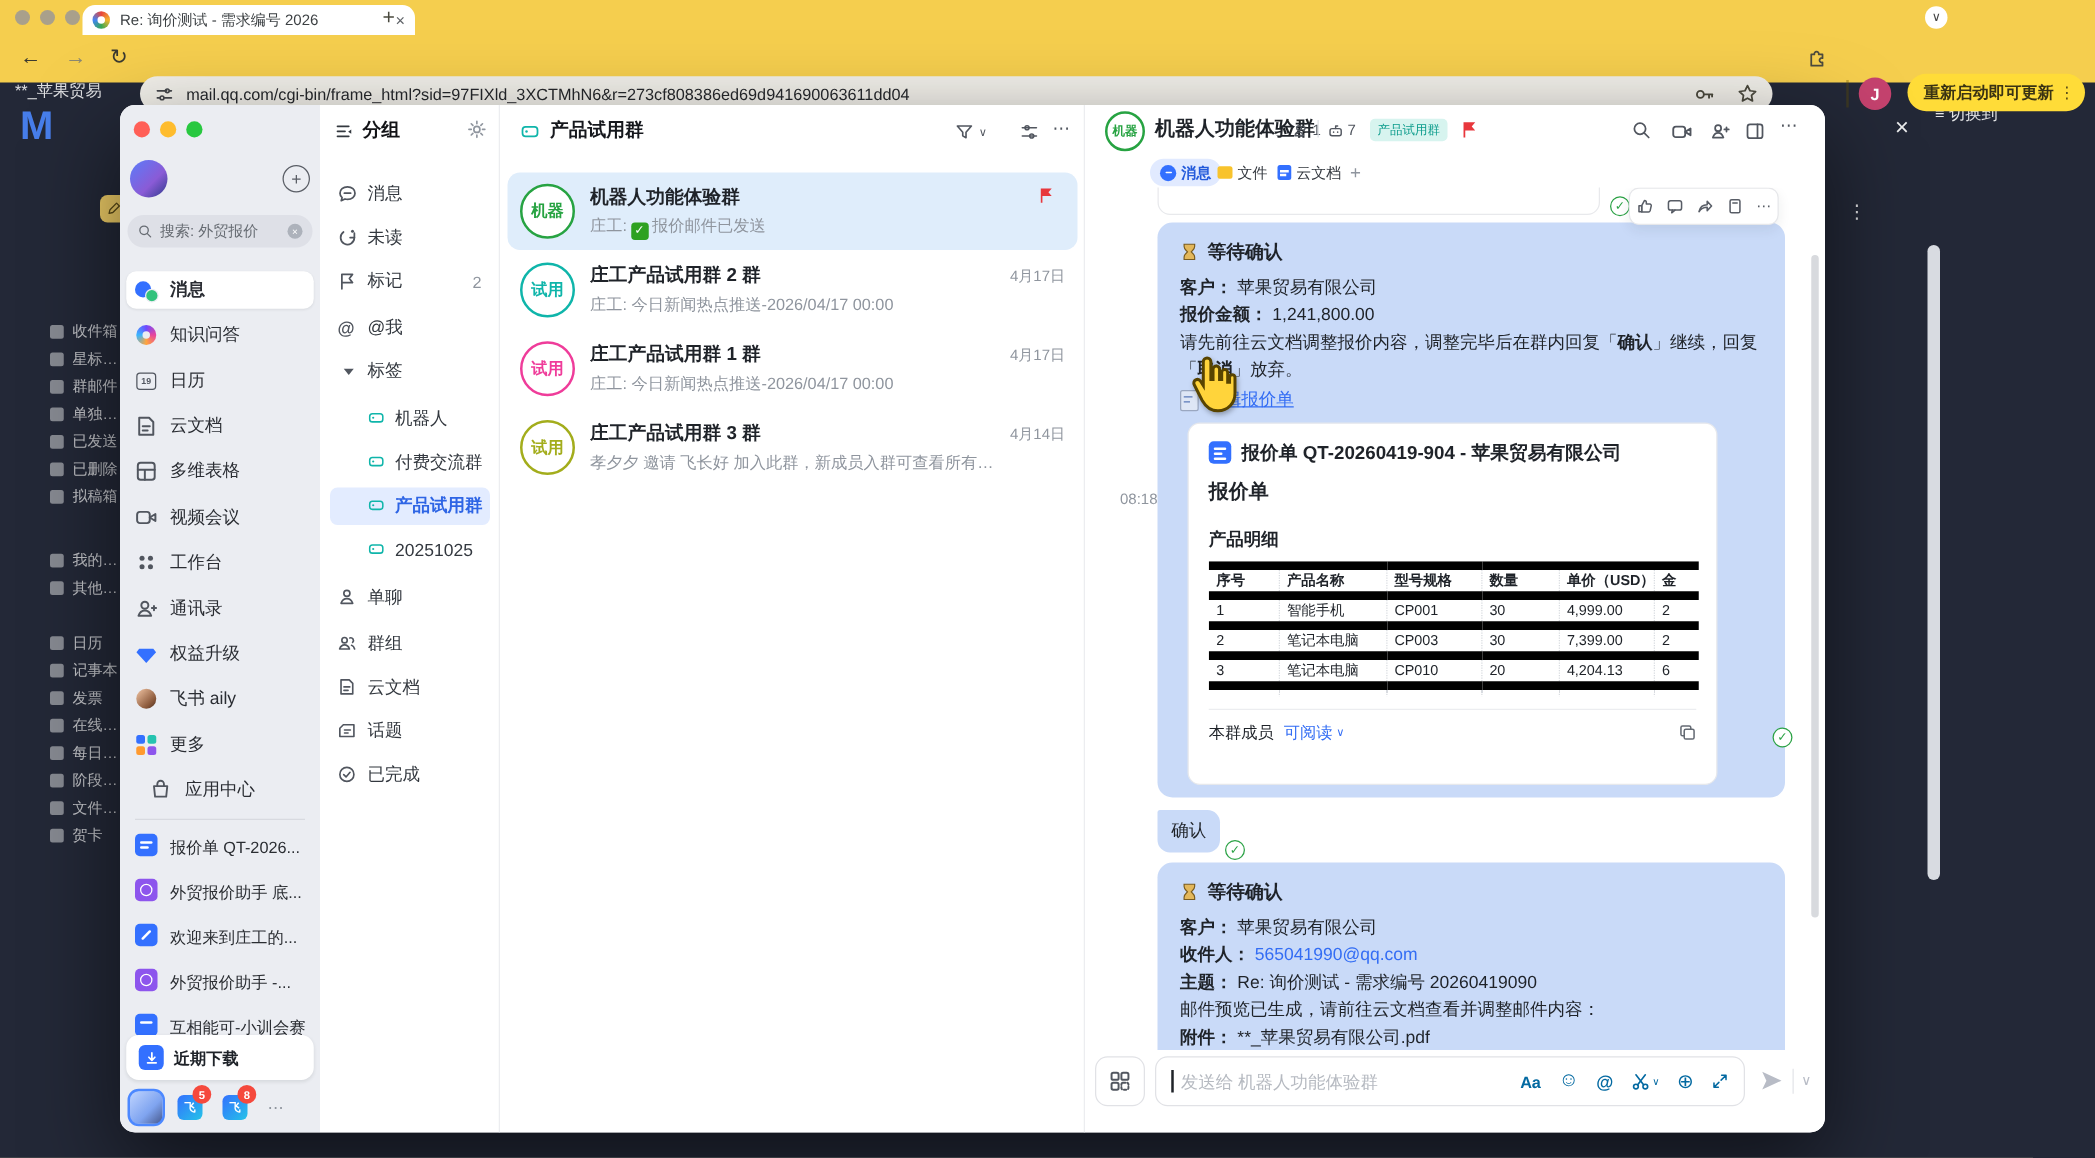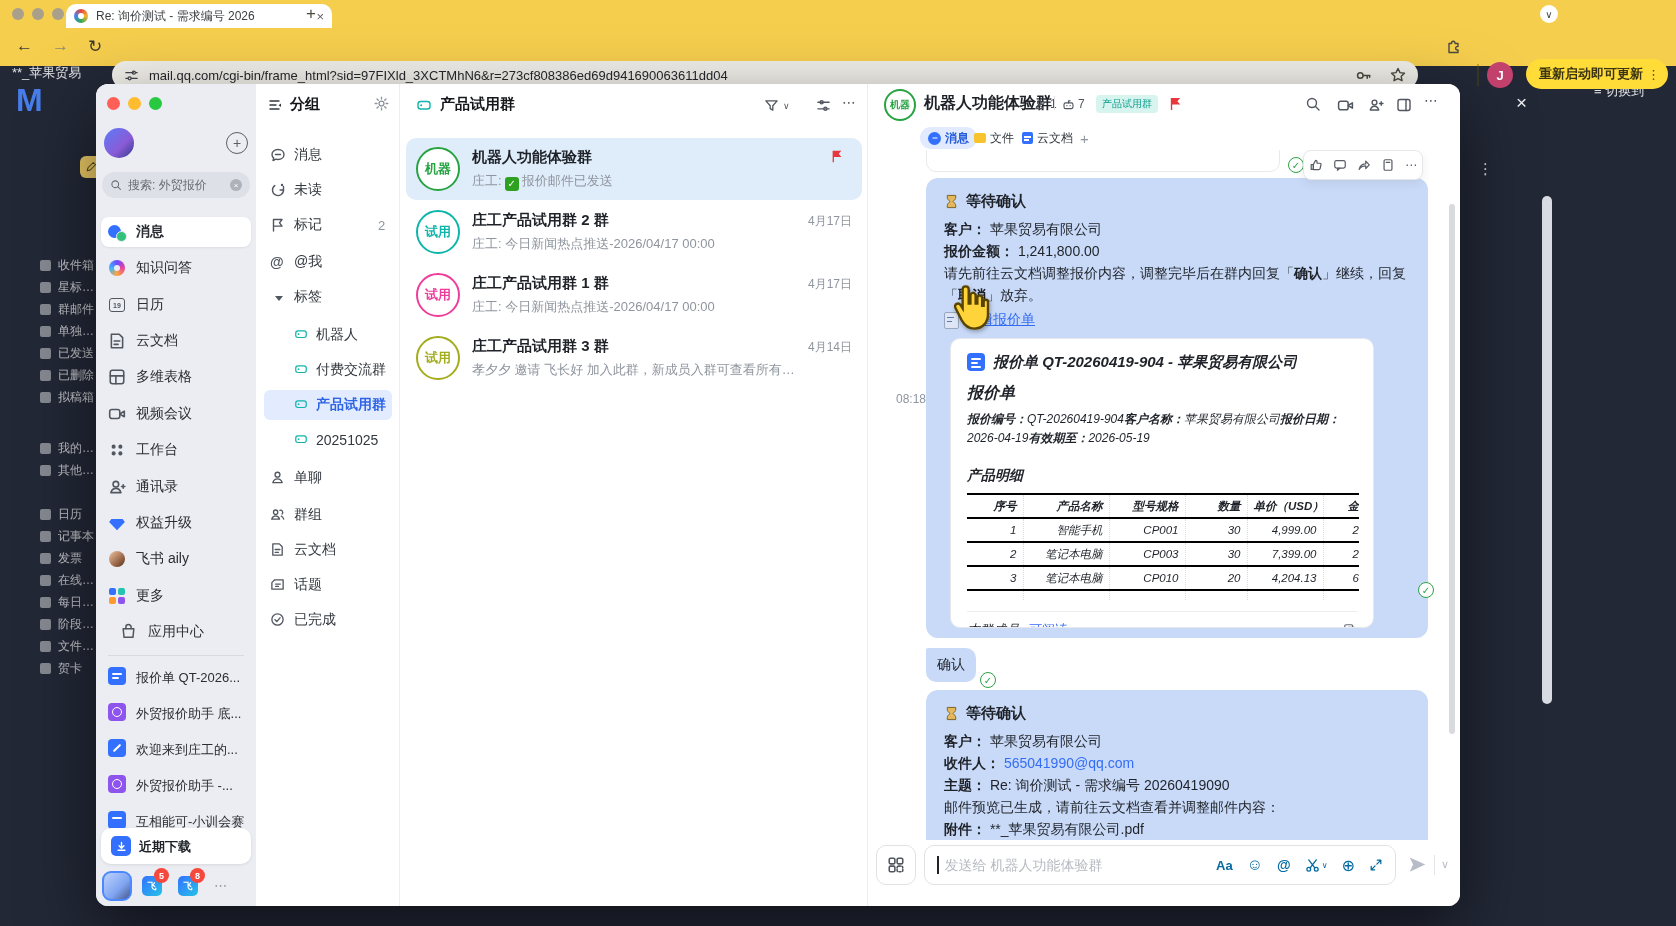--- a/index.html
+++ b/index.html
@@ -26,21 +26,21 @@
   .updbtn span.t{font-size:13px;font-weight:bold;color:#3A3313;}
   .avJ{left:1487px;top:34px;width:26px;height:26px;border-radius:50%;background:#C5426E;color:#fff;font-size:13px;font-weight:bold;display:flex;align-items:center;justify-content:center;}
   
   .bd-title{left:12px;top:64px;font-size:13px;color:rgba(255,255,255,.85);}
   .bd-logo{left:16px;top:82px;font-size:32px;font-weight:bold;color:#4C88FF;opacity:.9;}
   .bd-pen{left:80px;top:156px;width:22px;height:22px;border-radius:6px;background:#F0CE67;display:flex;align-items:center;justify-content:center;color:#5a4a16;}
   .bd-folder{height:22px;display:flex;align-items:center;color:rgba(255,255,255,.72);font-size:12px;}
   .bd-folder i{width:11px;height:11px;border-radius:2px;background:rgba(255,255,255,.45);margin-right:7px;flex:0 0 11px;}
   .bd-x{left:1516px;top:92px;font-size:19px;color:rgba(255,255,255,.92);}
   .bd-dots{left:1478px;top:160px;font-size:15px;color:rgba(255,255,255,.85);letter-spacing:0;}
-  .bd-switch{left:1548px;top:82px;font-size:13px;color:rgba(255,255,255,.88);margin-left:46px;}
+  .bd-switch{left:1548px;top:82px;font-size:13px;color:rgba(255,255,255,.88);}
   .bd-scroll{left:1542px;top:196px;width:10px;height:508px;border-radius:5px;background:rgba(232,234,240,.92);}
   
   .win{left:96px;top:84px;width:1364px;height:822px;border-radius:12px;background:#fff;overflow:hidden;
        box-shadow:0 24px 70px rgba(0,0,0,.55);}
   .side{left:0;top:0;width:160px;height:822px;background:#EBEDF2;}
   .col2{left:160px;top:0;width:144px;height:822px;background:#fff;border-right:1px solid #ECEDF0;box-sizing:border-box;}
   .col3{left:304px;top:0;width:468px;height:822px;background:#fff;border-right:1px solid #ECEDF0;box-sizing:border-box;}
   .main{left:772px;top:0;width:592px;height:822px;background:#fff;}
   .tl{width:13px;height:13px;border-radius:50%;position:absolute;top:13px;}
   .srch{left:6px;top:88px;width:148px;height:26px;border-radius:13px;background:#DEE0E7;display:flex;align-items:center;padding:0 8px;box-sizing:border-box;color:#676C73;}
@@ -70,26 +70,26 @@
   
   .hicon{color:#51565F;}
   .tagchip{background:#D7F4EF;color:#0C9C8C;font-size:10px;height:18px;display:inline-flex;align-items:center;padding:0 6px;border-radius:4px;}
   .tab-pill{position:absolute;left:52px;top:3px;height:22px;border-radius:11px;background:#E1EAFF;display:flex;align-items:center;padding:0 8px;}
   .tabitem{position:absolute;top:3px;height:22px;display:flex;align-items:center;font-size:12px;color:#33383F;}
   .body{left:0;top:66px;width:592px;height:690px;overflow:hidden;background:#fff;}
   .bubble{background:#C9DAF8;border-radius:12px;box-sizing:border-box;}
   .brow{font-size:14px;line-height:22px;color:#1F2329;}
   .brow b{font-weight:bold;}
   .blink{color:#336DF4;text-decoration:underline;}
-  .doccard{background:#fff;border:1px solid #E6E8EC;border-radius:10px;box-sizing:border-box;font-style:italic;}
+  .doccard{background:#fff;border:1px solid #E6E8EC;border-radius:10px;box-sizing:border-box;}
   .docico{width:18px;height:18px;border-radius:4px;background:#3370FF;position:relative;flex:0 0 18px;}
   .docico i{position:absolute;left:4px;height:2px;border-radius:1px;background:#fff;}
   .qwrap{width:392px;height:108px;overflow:hidden;margin-top:8px;}
   table.q{width:398px;border-collapse:collapse;table-layout:fixed;font-size:11.5px;color:#1F2329;}
-  table.q th,table.q td{border-top:2px solid #000000;border-bottom:1px solid #E8EAEE;border-left:1px dotted #D8DBE0;padding:0 6px;height:24px;box-sizing:border-box;text-align:right;font-weight:normal;overflow:hidden;white-space:nowrap;}
+  table.q th,table.q td{border-top:7px solid #000000;border-bottom:1px solid #E8EAEE;border-left:1px dotted #D8DBE0;padding:0 6px;height:24px;box-sizing:border-box;text-align:left;font-weight:normal;overflow:hidden;white-space:nowrap;}
   table.q th{font-weight:bold;}
   table.q th:first-child,table.q td:first-child{border-left:none;}
   .cutbar{display:block;width:55%;height:3px;background:#C9CCD2;border-radius:2px;}
   .permrow{border-top:1px solid #ECEDF0;margin-top:10px;padding-top:9px;display:flex;align-items:center;font-size:13px;}
   .rcheck{position:absolute;width:16px;height:16px;border-radius:50%;background:#fff;border:1.5px solid #2BA245;color:#2BA245;display:flex;align-items:center;justify-content:center;font-size:10px;box-sizing:border-box;z-index:5;}
   .htool{position:absolute;background:#fff;border:1px solid #E6E7EA;border-radius:8px;box-shadow:0 4px 10px rgba(31,35,41,.08);display:flex;align-items:center;justify-content:space-around;z-index:6;color:#585D66;}
   .composer-btn{position:absolute;width:40px;height:40px;border-radius:10px;border:1px solid #E1E2E6;background:#fff;box-sizing:border-box;display:flex;align-items:center;justify-content:center;color:#51565F;}
   .pill-input{position:absolute;height:40px;border-radius:10px;border:1px solid #E1E2E6;background:#fff;box-sizing:border-box;display:flex;align-items:center;padding:0 12px;}
   .pill-input input{border:none;outline:none;font-size:14px;flex:1;background:transparent;font-family:inherit;color:#1F2329;min-width:0;}
   .pill-input input::placeholder{color:#B6BAC1;}
@@ -751,23 +751,20 @@
           <div class="doccard" style="margin:8px 0 0 6px;width:424px;height:290px;padding:12px 16px;overflow:hidden;">
             <div class="f" style="gap:8px;height:22px;">
               <span class="docico">
                   <i style="top:5px;width:10px;"></i>
                   <i style="top:9px;width:7px;"></i>
                   <i style="top:13px;width:10px;"></i>
                 </span>
               <b style="font-size:15px;" class="ell">报价单 QT-20260419-904 - 苹果贸易有限公司</b>
             </div>
             <div style="margin-top:10px;font-size:16px;font-weight:bold;">报价单</div>
-            <div style="margin-top:6px;font-size:12px;line-height:19px;width:392px;">
-              <b>报价编号：</b><span>QT-20260419-904</span><b>客户名称：</b><span>苹果贸易有限公司</span><b>报价日期：</b><span>2026-04-19</span><b>有效期至：</b><span>2026-05-19</span>
-            </div>
             <div style="margin-top:19px;font-size:14px;font-weight:bold;">产品明细</div>
             <div class="qwrap">
               <table class="q">
                 <colgroup>
                     <col style="width:56px">
                     <col style="width:86px">
                     <col style="width:76px">
                     <col style="width:62px">
                     <col style="width:76px">
                     <col style="width:42px">

